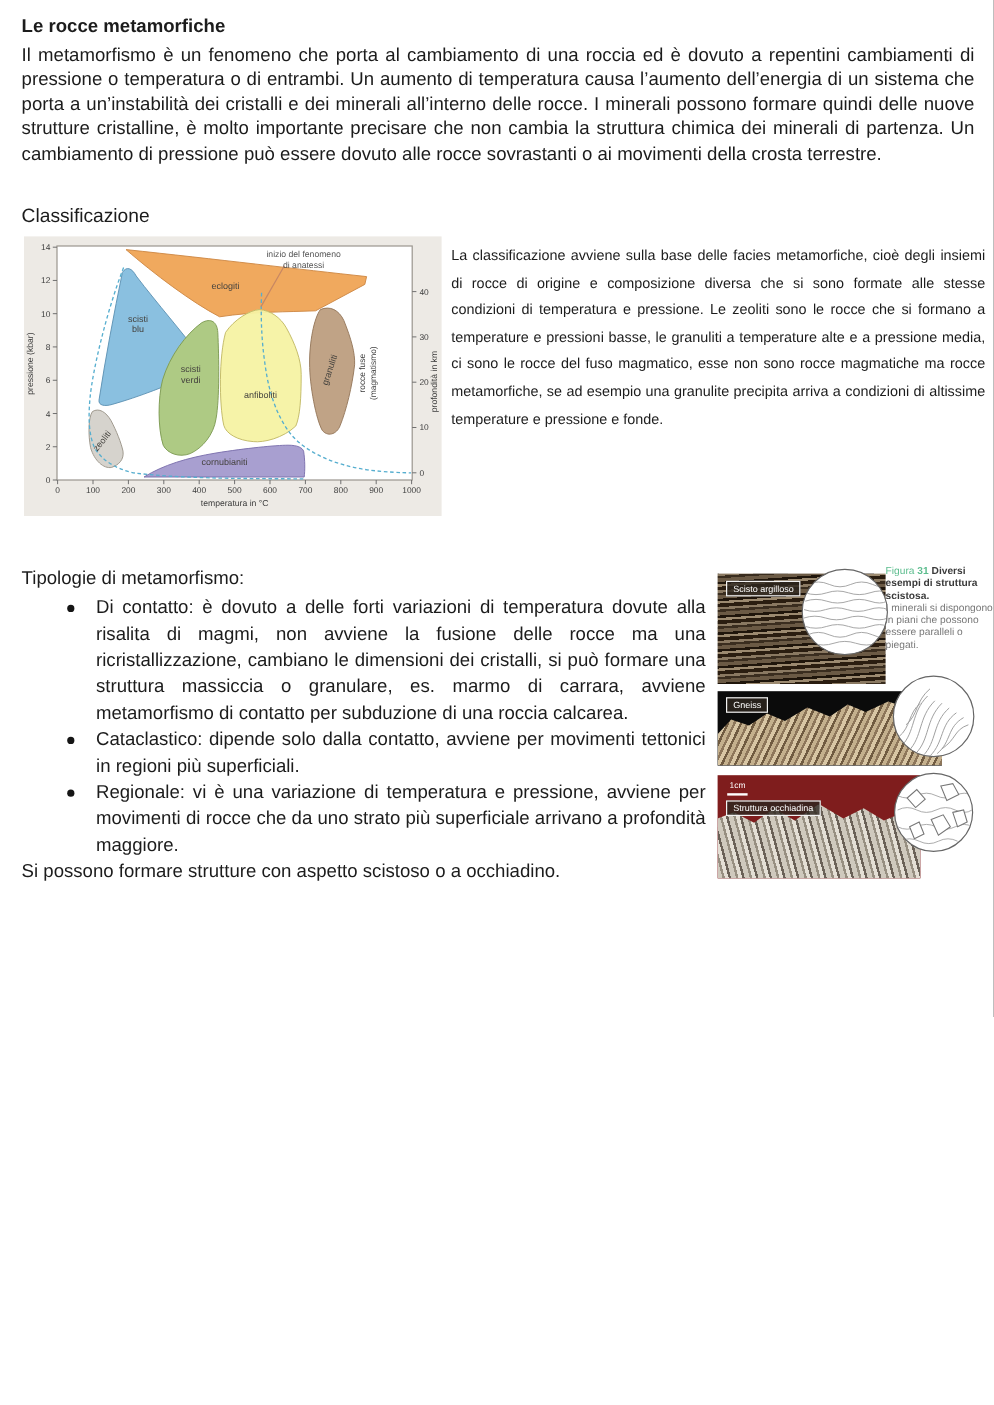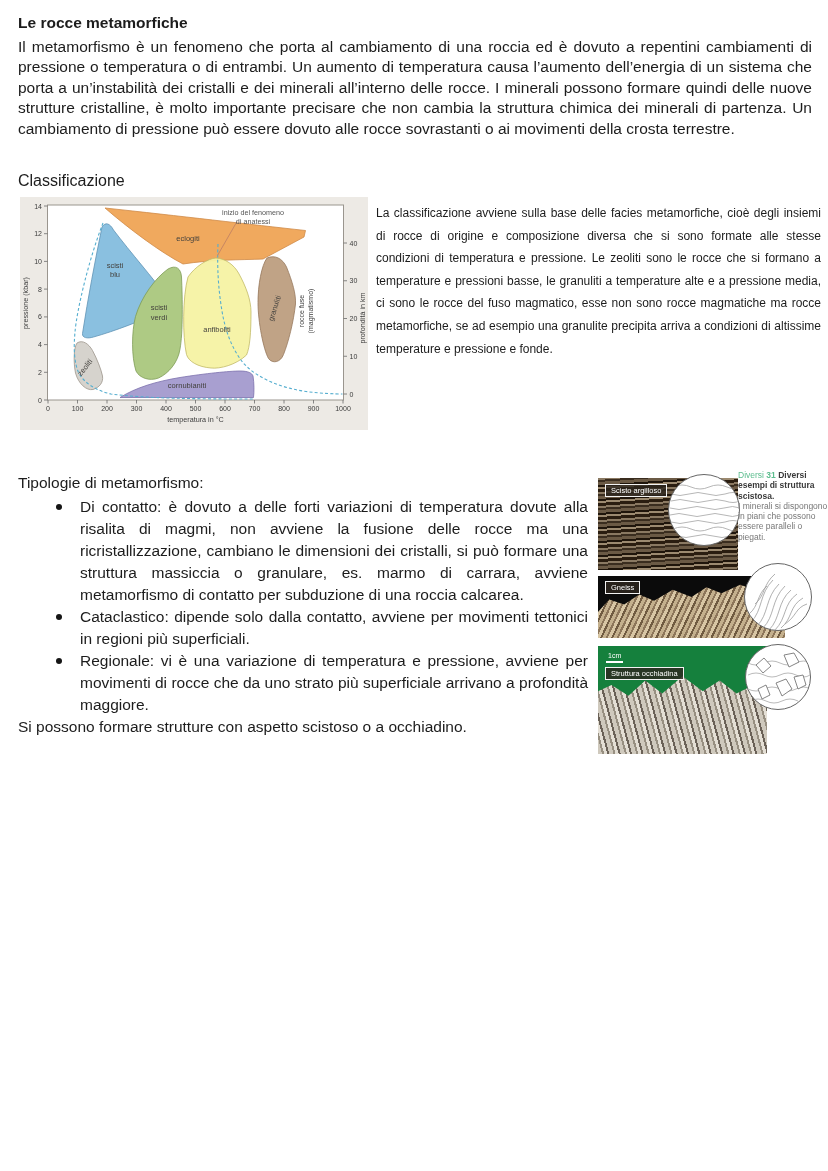--- a/index.html
+++ b/index.html
@@ -56,21 +56,21 @@
       #1f150b 7px 9px, #9c8a70 9px 11px, #2a1d10 11px 14px);
   }
   .photo2 { top:576px; left:598px; width:187px; height:62px; background:#0b0b0b; }
   .photo2 .rock {
     position:absolute; inset:0;
     background:repeating-linear-gradient(115deg,
       #c4b08d 0 3px, #8d765a 3px 5px, #d8c6a4 5px 8px, #705b41 8px 10px);
     clip-path:polygon(0% 58%,6% 38%,14% 46%,22% 30%,30% 40%,40% 22%,50% 34%,
       58% 18%,66% 28%,76% 14%,86% 24%,100% 10%,100% 100%,0% 100%);
   }
-  .photo3 { top:646px; left:598px; width:169px; height:108px; background:#15803d;padding-left:24px; }
+  .photo3 { top:646px; left:598px; width:169px; height:86px; background:#7f1d1d;padding-left:24px; }
   .photo3 .rock {
     position:absolute; inset:0;
     background:repeating-linear-gradient(75deg,
       #cfc9bd 0 4px, #978f81 4px 6px, #e4dfd5 6px 9px, #6a6157 9px 11px);
     clip-path:polygon(0% 42%,8% 36%,18% 46%,28% 32%,38% 44%,50% 28%,62% 42%,
       72% 32%,82% 44%,92% 36%,100% 42%,100% 100%,0% 100%);
   }
   .inset {
     position:absolute; border-radius:50%; background:#fff;
     border:1.5px solid #666; overflow:hidden;
@@ -276,19 +276,19 @@
         <polygon points="10,20 18,13 25,21 17,28"></polygon>
         <polygon points="38,10 48,8 53,17 43,22"></polygon>
         <polygon points="30,38 40,34 46,44 36,51"></polygon>
         <polygon points="12,44 20,40 24,50 16,54"></polygon>
         <polygon points="48,32 57,30 60,40 52,44"></polygon>
       </g>
     </svg>
   </div>
 
   <div class="fig-caption">
-    <span class="cap-green" style="color: rgb(92, 189, 142);">Diversi</span>
+    <span class="cap-green" style="color: rgb(92, 189, 142);">Figura</span>
     <span class="cap-green-b" style="color: rgb(92, 189, 142);">31</span>
     <span class="cap-bold">Diversi esempi di struttura scistosa.</span><br>
     <span>I minerali si dispongono in piani che possono essere paralleli o piegati.</span>
   </div>
 
 </div>
 
 </body></html>

